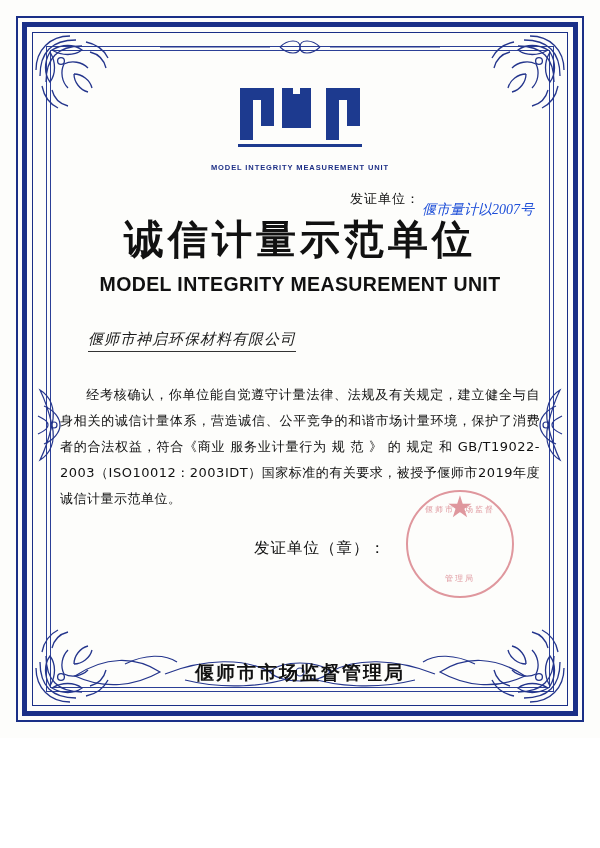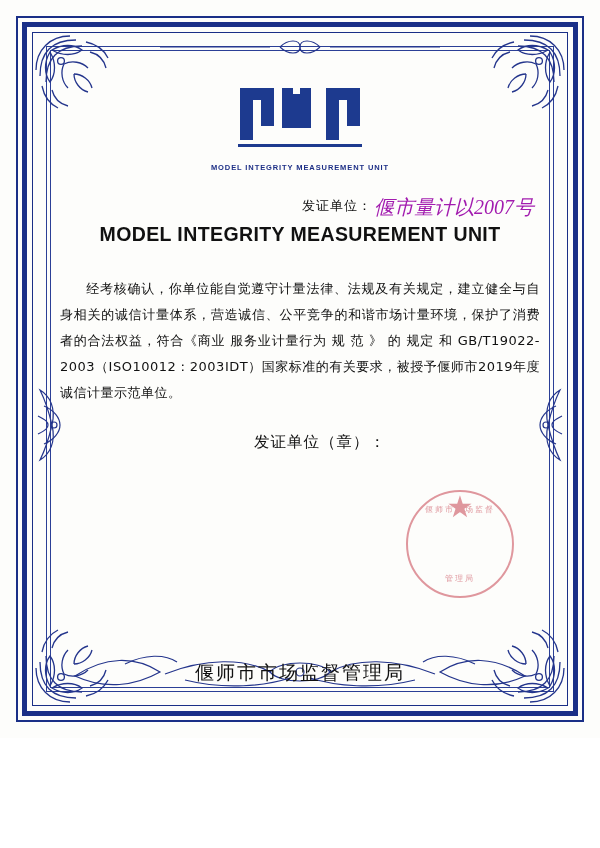--- a/index.html
+++ b/index.html
@@ -137,26 +137,26 @@
     text-align: right;
     padding-right: 6px;
     font-size: 13px;
     color: #111;
     white-space: nowrap;
   }
   .serial-label { letter-spacing: 1px; }
   .serial-value {
     font-family: "Liberation Serif", serif;
     font-style: italic;
-    color: #a21caf;
+    color: #1d4ed8;
     border-bottom: 0;
     margin-left: 2px;
-    font-size: 20px;
+    font-size: 14px;
     position: relative;
-    top: 4px;
+    top: 11px;
   }
 
   .title-cn {
     margin-top: 4px;
     text-align: center;
     font-size: 40px;
     font-weight: bold;
     letter-spacing: 4px;
     color: #111;
     font-family: "DejaVu Sans", sans-serif;
@@ -234,21 +234,21 @@
   .seal-text-top { top: 12px; }
   .seal-text-bottom { bottom: 12px; font-family: Liberation Mono, monospace; }
 
   .org-name {
     position: absolute;
     left: 0;
     right: 0;
     bottom: 52px;
     text-align: center;
     font-size: 19px;
-    font-weight: normal;
+    font-weight: bold;
     letter-spacing: 2px;
     color: #111;
     font-family: "DejaVu Sans", sans-serif;
   }
 </style>
 </head>
 <body>
 
 <div class="certificate">
 
@@ -393,22 +393,24 @@
           <rect x="8" y="70" width="124" height="3"></rect>
         </svg>
       </span>
       <div class="logo-caption">MODEL INTEGRITY MEASUREMENT UNIT</div>
     </div>
 
     <div class="serial-row">
       <span class="serial-label">发证单位：</span><span class="serial-value">偃市量计以2007号</span>
     </div>
 
+    <div class="title-cn">诚信计量示范单位</div>
     <div class="title-en">MODEL INTEGRITY MEASUREMENT UNIT</div>
 
+    <div class="recipient">偃师市神启环保材料有限公司</div>
 
     <div class="body-text"><span class="indent"></span><span>经考核确认，你单位能自觉遵守计量法律、法规及有关规定，建立健全与自身相关的诚信计量体系，营造诚信、公平竞争的和谐市场计量环境，保护了消费者的合法权益，符合《商业 服务业计量行为 规 范 》 的 规定 和 GB/T19022-2003（ISO10012：2003IDT）国家标准的有关要求，被授予偃师市2019年度诚信计量示范单位。</span></div>
 
     <div class="issuer-row">发证单位（章）：</div>
 
   </div>
 
   <div class="seal">
     <div class="seal-text-top">偃师市市场监督</div>
     <div class="seal-star">★</div>

